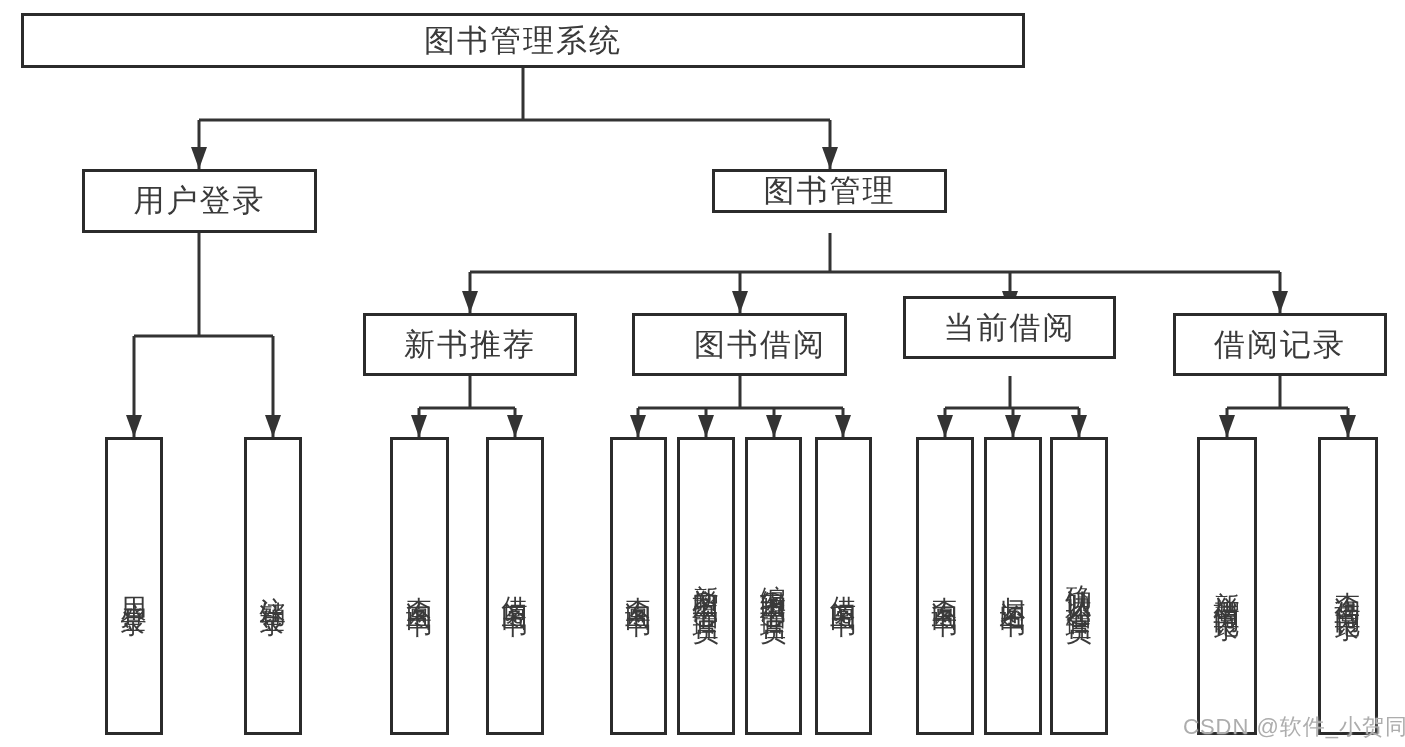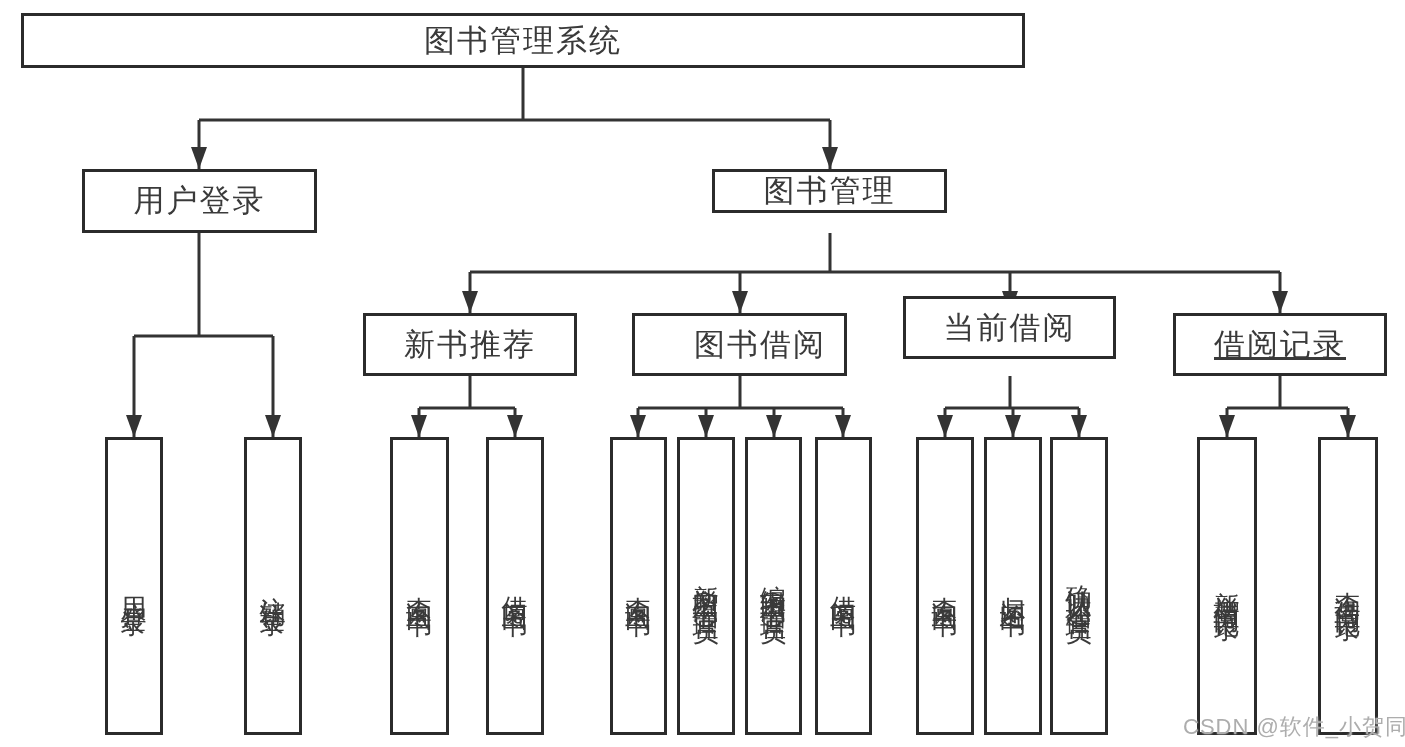--- a/index.html
+++ b/index.html
@@ -36,21 +36,21 @@
     letter-spacing: 5px;
     line-height: 1;
   }
   
   #n-root { left: 21px;  top: 13px;  width: 1004px; height: 55px; }
   #n-user { left: 82px;  top: 169px; width: 235px;  height: 64px; }
   #n-mgmt { left: 712px; top: 169px; width: 235px;  height: 44px; }
   #n-nbr  { left: 363px; top: 313px; width: 214px;  height: 63px; }
   #n-bb   { left: 632px; top: 313px; width: 215px;  height: 63px; padding-left: 41px; }
   #n-cb   { left: 903px; top: 296px; width: 213px;  height: 63px; }
-  #n-br   { left: 1173px;top: 313px; width: 214px;  height: 63px; text-decoration: underline; }
+  #n-br   { left: 1173px;top: 313px; width: 214px;  height: 63px; }
   .leaf   { top: 437px; height: 298px; }
   #l-ul  { left: 105px;  width: 58px; }
   #l-lo  { left: 244px;  width: 58px; }
   #l-nq  { left: 390px;  width: 59px; }
   #l-nb  { left: 486px;  width: 58px; }
   #l-bq  { left: 610px;  width: 57px; }
   #l-ba  { left: 677px;  width: 58px; }
   #l-be  { left: 745px;  width: 57px; }
   #l-bb2 { left: 815px;  width: 57px; }
   #l-cq  { left: 916px;  width: 58px; }

